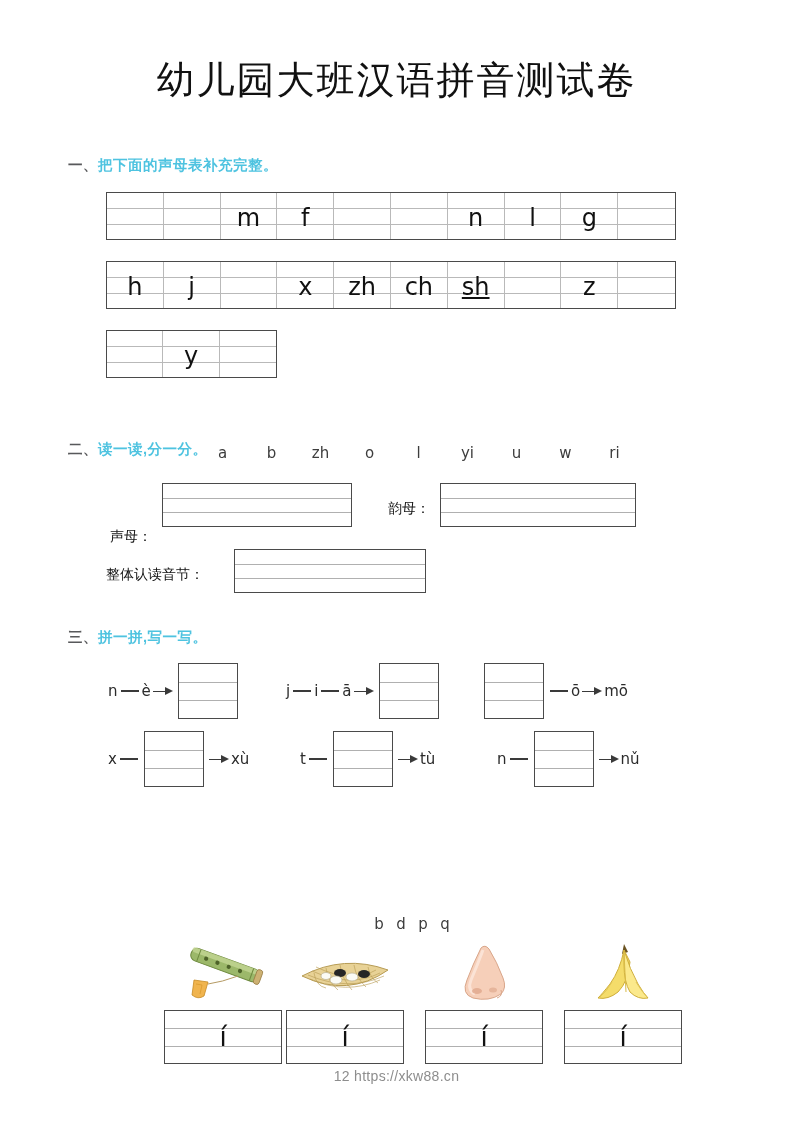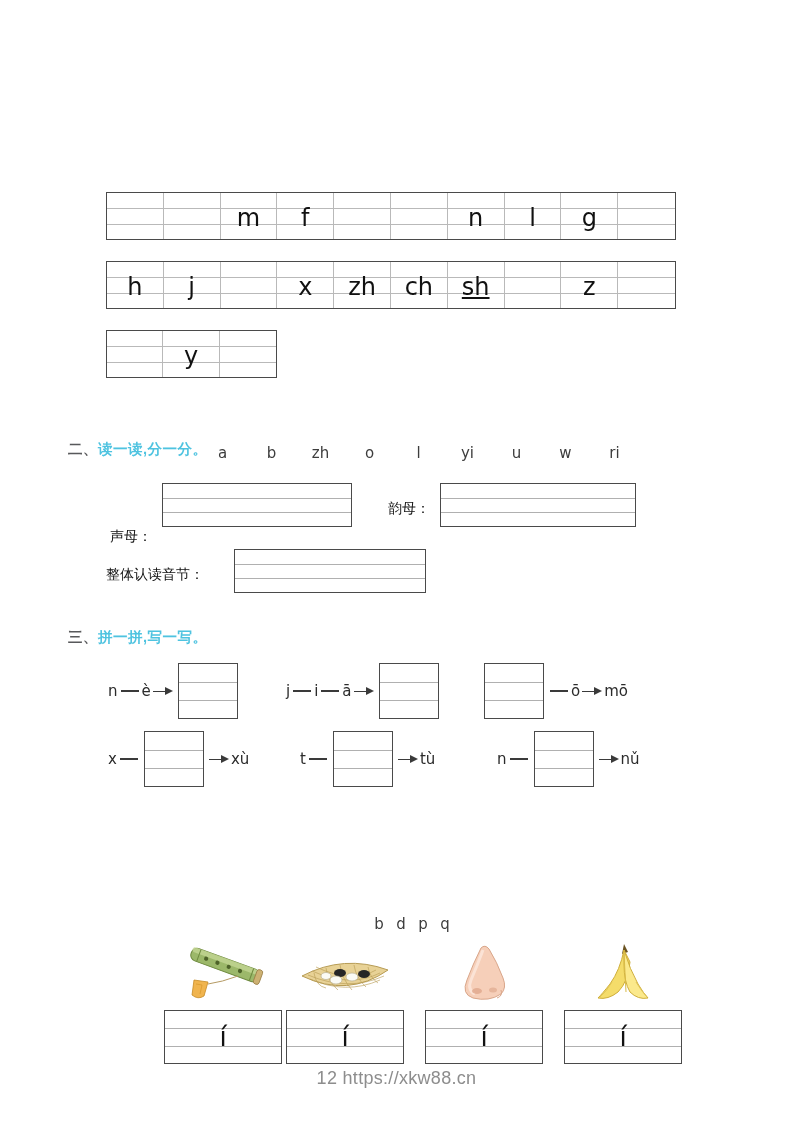--- a/index.html
+++ b/index.html
@@ -235,31 +235,35 @@
     line-height: 1;
   }
 
   
   .watermark {
     position: absolute;
     left: 0;
     top: 1068px;
     width: 793px;
     text-align: center;
-    font-size: 18px;
+    font-size: 14px;
     color: #8d8d8d;
     letter-spacing: 0.3px;
   }
 </style>
 </head>
 <body>
 
 <div class="page">
 
-
+  <div class="title">幼儿园大班汉语拼音测试卷</div>
+
+  <div class="sec-head" style="left:68px; top:156px;">
+    <span class="sec-num">一、</span><span class="sec-text">把下面的声母表补充完整。</span>
+  </div>
 
   <div class="grid-row" style="left:106px; top:192px; width:570px; height:48px;">
     <div class="grid-cell" style="width:57px;">
         <span class="ch"></span>
       </div>
     <div class="grid-cell" style="width:57px;">
         <span class="ch"></span>
       </div>
     <div class="grid-cell" style="width:57px;">
         <span class="ch">m</span>

